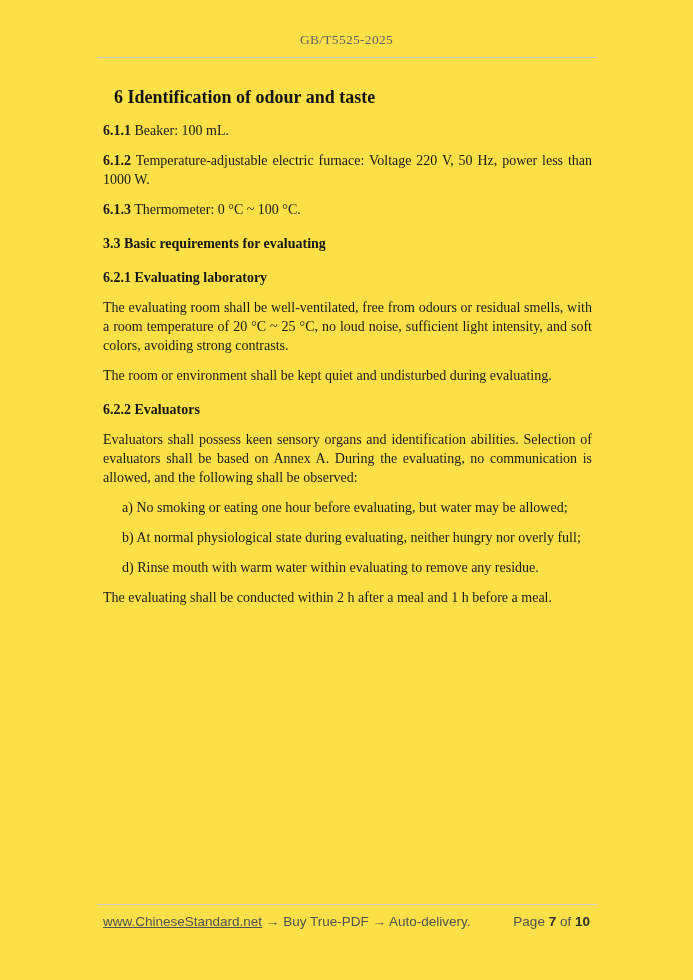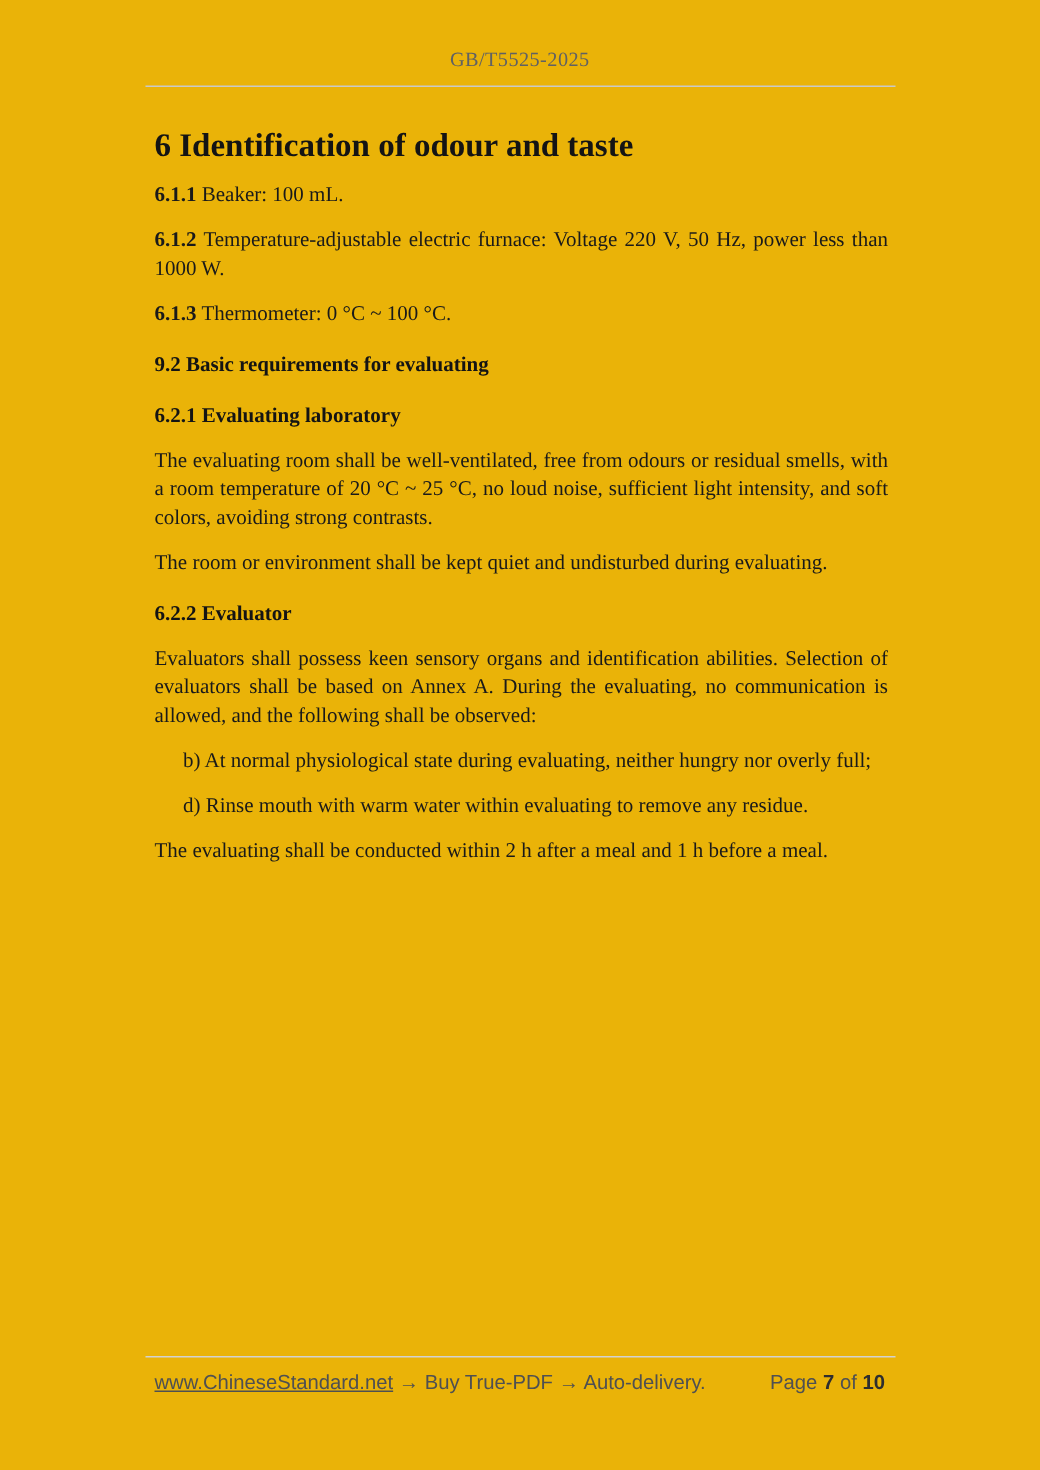--- a/index.html
+++ b/index.html
@@ -4,21 +4,21 @@
 <style>
   html, body {
     margin: 0;
     padding: 0;
     background: #ffffff;
   }
   .page {
     position: relative;
     width: 693px;
     height: 980px;
-    background: #eab308;
+    background: #fde047;
     overflow: hidden;
     font-family: "Liberation Serif", serif;
     color: #1a1a1a;
   }
   .doc-header {
     position: absolute;
     top: 32px;
     left: 0;
     width: 100%;
     text-align: center;
@@ -38,23 +38,23 @@
   .rule-bottom { top: 904px; background: #d2d2d2; }
   .content {
     position: absolute;
     top: 76px;
     left: 103px;
     width: 489px;
     font-size: 14px;
     line-height: 19px;
   }
   .content h1 {
-    font-size: 22px;
+    font-size: 18px;
     line-height: 26px;
-    margin: 8px 0 0 0;
+    margin: 8px 0 0 11px;
     font-weight: bold;
     color: #141414;
   }
   .content h2 {
     font-size: 14px;
     line-height: 19px;
     margin: 15px 0 0 0;
     font-weight: bold;
     color: #141414;
   }
@@ -115,33 +115,34 @@
     <p>
       <span class="num">6.1.2</span>
       <span>Temperature-adjustable electric furnace: Voltage 220 V, 50 Hz, power less than 1000 W.</span>
     </p>
 
     <p>
       <span class="num">6.1.3</span>
       <span>Thermometer: 0 °C ~ 100 °C.</span>
     </p>
 
-    <h2>9.2 Basic requirements for evaluating</h2>
+    <h2>3.3 Basic requirements for evaluating</h2>
 
     <h2>6.2.1 Evaluating laboratory</h2>
 
     <p>The evaluating room shall be well-ventilated, free from odours or residual smells, with a room temperature of 20 °C ~ 25 °C, no loud noise, sufficient light intensity, and soft colors, avoiding strong contrasts.</p>
 
     <p>The room or environment shall be kept quiet and undisturbed during evaluating.</p>
 
-    <h2>6.2.2 Evaluator</h2>
+    <h2>6.2.2 Evaluators</h2>
 
     <p>Evaluators shall possess keen sensory organs and identification abilities. Selection of evaluators shall be based on Annex A. During the evaluating, no communication is allowed, and the following shall be observed:</p>
 
     <ul class="rules-list">
+      <li>a) No smoking or eating one hour before evaluating, but water may be allowed;</li>
       <li>b) At normal physiological state during evaluating, neither hungry nor overly full;</li>
       <li>d) Rinse mouth with warm water within evaluating to remove any residue.</li>
     </ul>
 
 
     <p>The evaluating shall be conducted within 2 h after a meal and 1 h before a meal.</p>
 
   </main>
 
   <div class="rule rule-bottom"></div>

